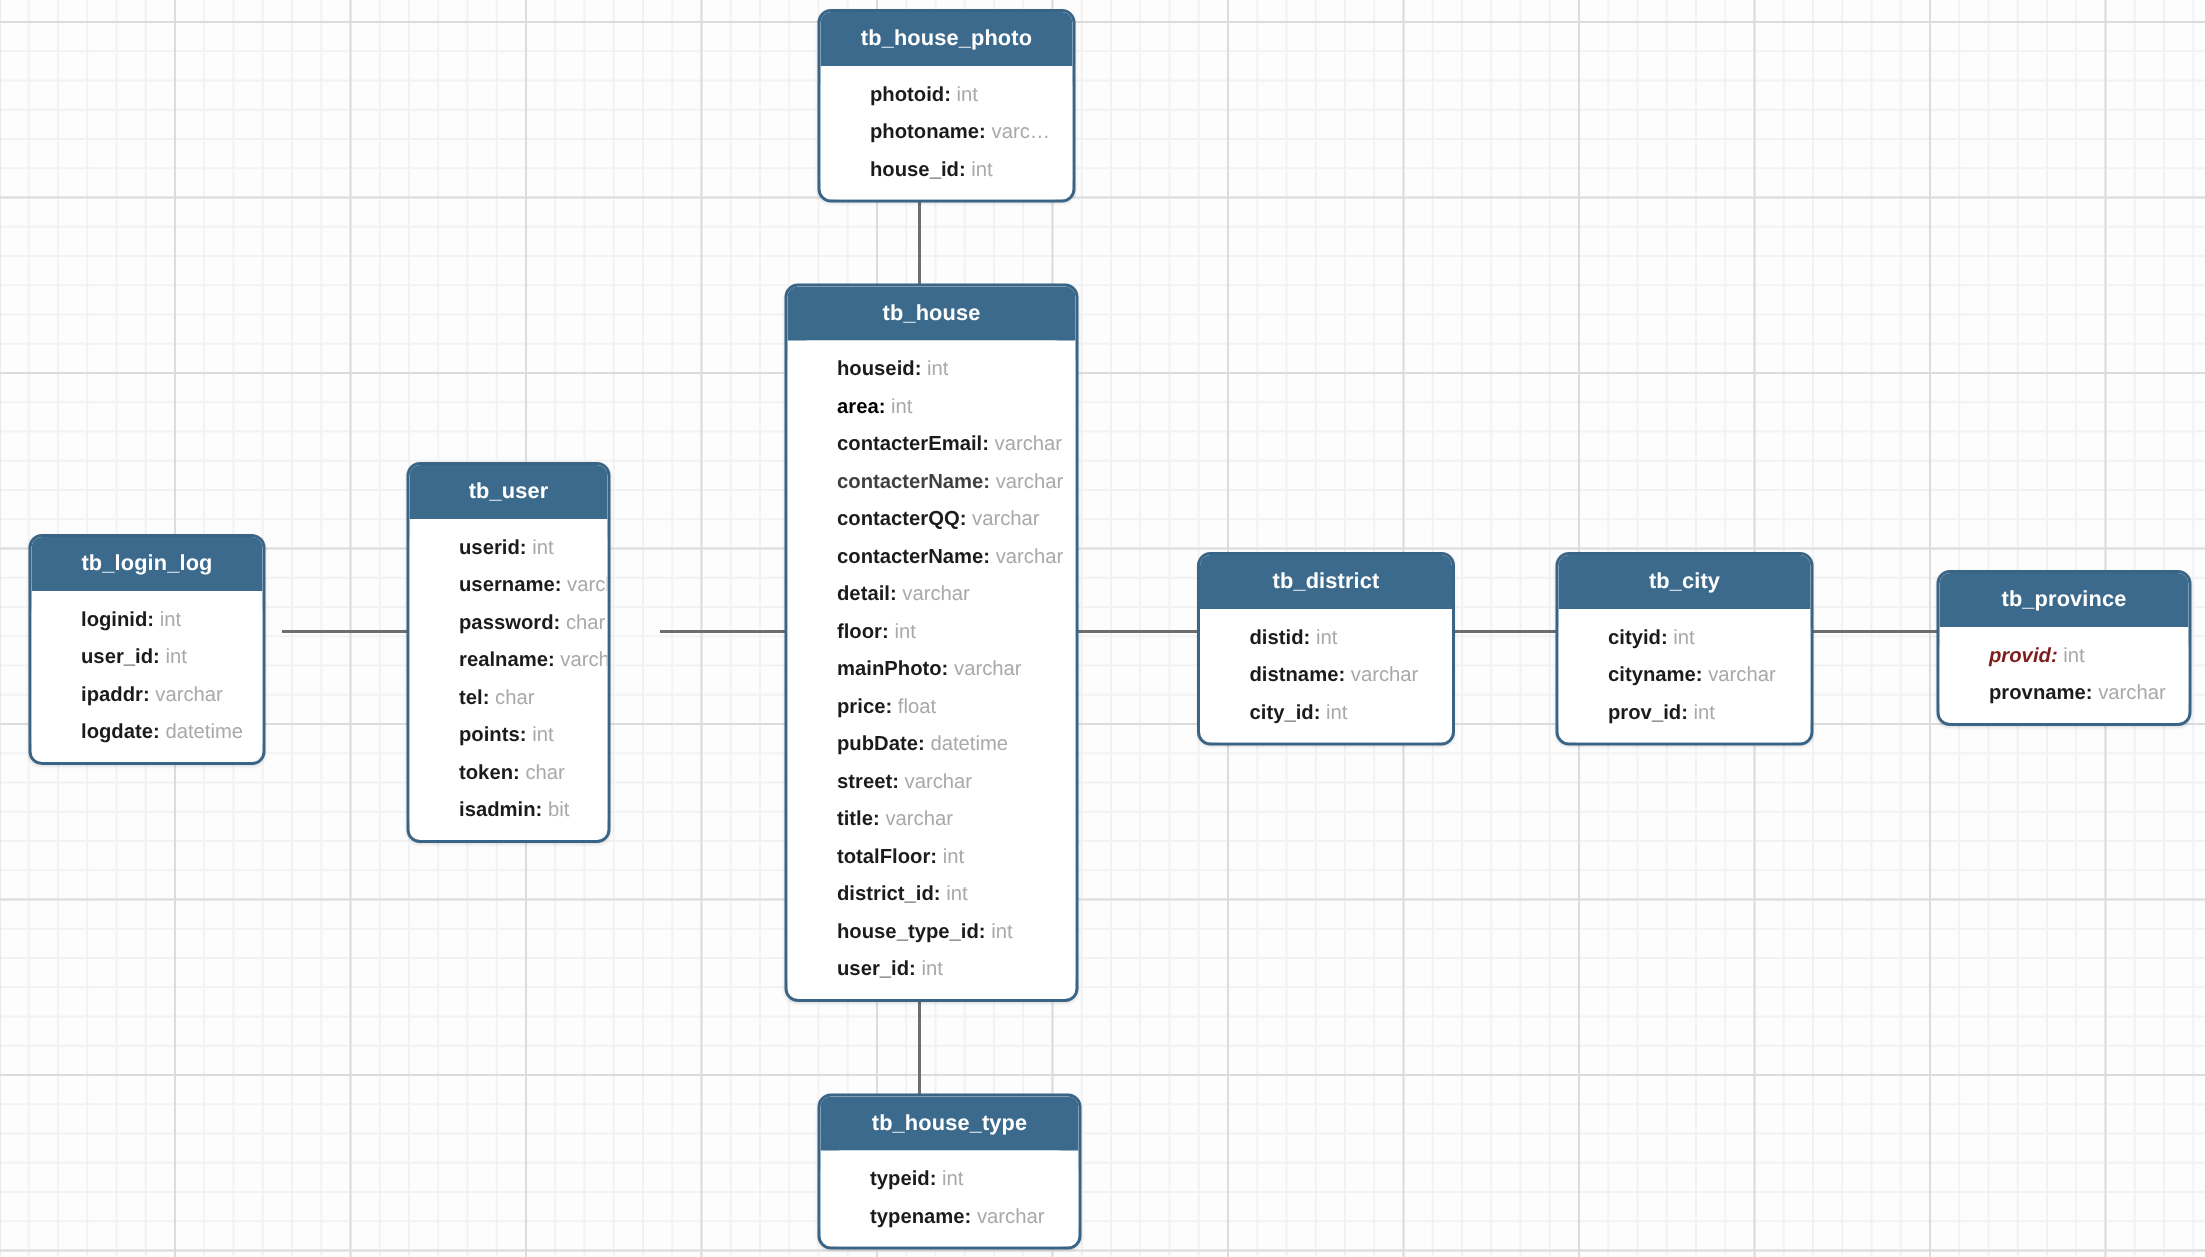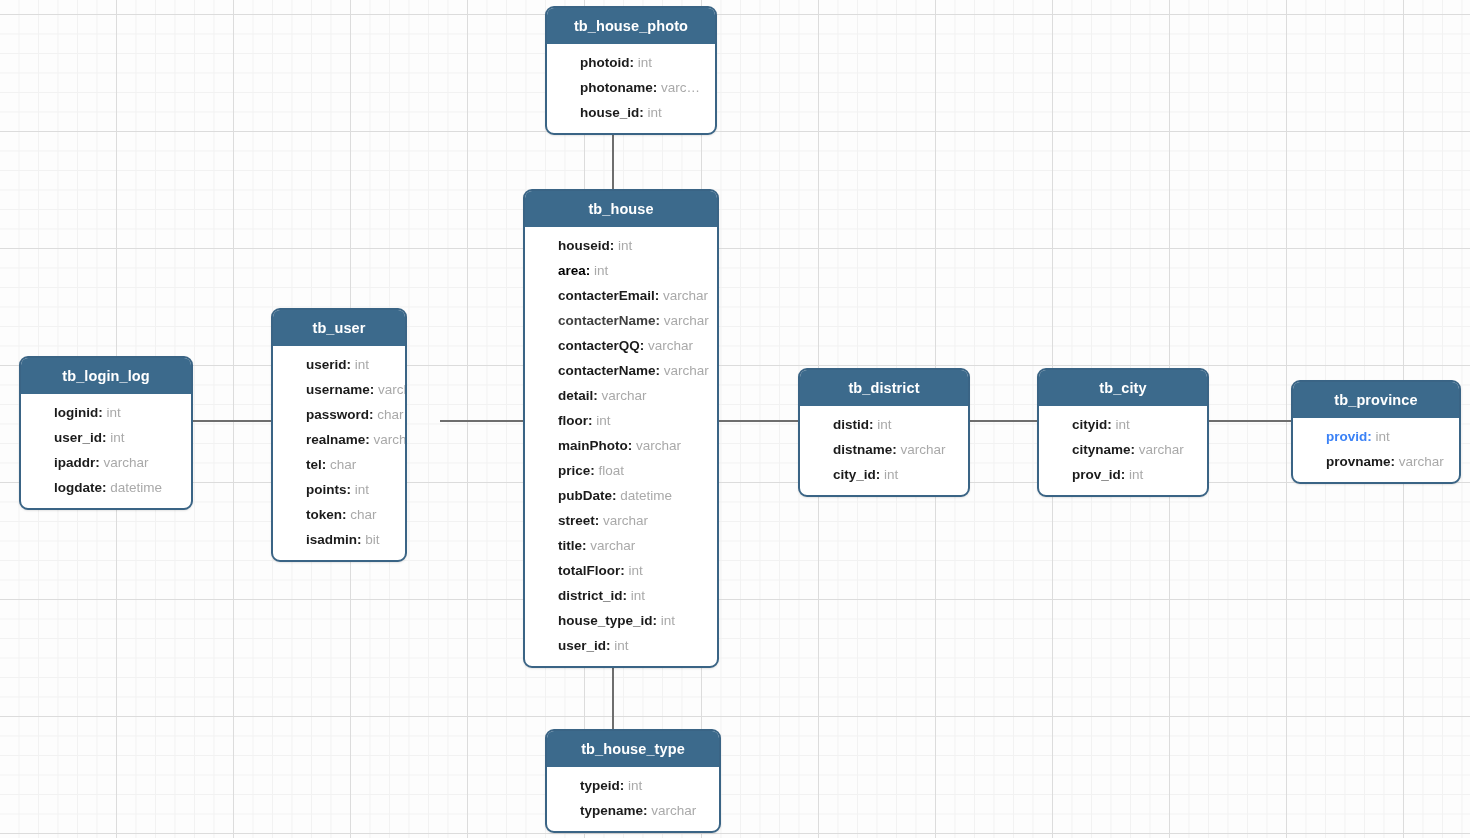--- a/index.html
+++ b/index.html
@@ -128,21 +128,21 @@
           <div class="field"><span class="fname" style="color: rgb(27, 27, 27); margin-top: 48px;">userid:</span><span class="ftype" style="color: rgb(169, 169, 169);"> int</span></div>
           <div class="field"><span class="fname" style="color: rgb(27, 27, 27);">username:</span><span class="ftype" style="color: rgb(169, 169, 169);"> varchar</span></div>
           <div class="field"><span class="fname" style="color: rgb(27, 27, 27);">password:</span><span class="ftype" style="color: rgb(169, 169, 169);"> char</span></div>
           <div class="field"><span class="fname" style="color: rgb(27, 27, 27);">realname:</span><span class="ftype" style="color: rgb(169, 169, 169);"> varchar</span></div>
           <div class="field"><span class="fname" style="color: rgb(27, 27, 27);">tel:</span><span class="ftype" style="color: rgb(169, 169, 169);"> char</span></div>
           <div class="field"><span class="fname" style="color: rgb(27, 27, 27);">points:</span><span class="ftype" style="color: rgb(169, 169, 169);"> int</span></div>
           <div class="field"><span class="fname" style="color: rgb(27, 27, 27);">token:</span><span class="ftype" style="color: rgb(169, 169, 169);"> char</span></div>
           <div class="field"><span class="fname" style="color: rgb(27, 27, 27);">isadmin:</span><span class="ftype" style="color: rgb(169, 169, 169);"> bit</span></div>
         </div>
       </div>
-      <div class="entity" style="left: 19px; top: 356px; width: 174px; border-color: rgb(58, 100, 133);">
+      <div class="entity" style="left: 19px; top: 356px; width: 158px; border-color: rgb(58, 100, 133);">
         <div class="entity-header" style="background: rgb(60, 106, 140);">tb_login_log</div>
         <div class="entity-body">
           <div class="field"><span class="fname" style="color: rgb(27, 27, 27);">loginid:</span><span class="ftype" style="color: rgb(169, 169, 169);"> int</span></div>
           <div class="field"><span class="fname" style="color: rgb(27, 27, 27);">user_id:</span><span class="ftype" style="color: rgb(169, 169, 169);"> int</span></div>
           <div class="field"><span class="fname" style="color: rgb(27, 27, 27);">ipaddr:</span><span class="ftype" style="color: rgb(169, 169, 169);"> varchar</span></div>
           <div class="field"><span class="fname" style="color: rgb(27, 27, 27);">logdate:</span><span class="ftype" style="color: rgb(169, 169, 169);"> datetime</span></div>
         </div>
       </div>
       <div class="entity" style="left: 798px; top: 368px; width: 172px; border-color: rgb(58, 100, 133);">
         <div class="entity-header" style="background: rgb(60, 106, 140);">tb_district</div>
@@ -156,21 +156,21 @@
         <div class="entity-header" style="background: rgb(60, 106, 140);">tb_city</div>
         <div class="entity-body">
           <div class="field"><span class="fname" style="color: rgb(27, 27, 27);">cityid:</span><span class="ftype" style="color: rgb(169, 169, 169);"> int</span></div>
           <div class="field"><span class="fname" style="color: rgb(27, 27, 27);">cityname:</span><span class="ftype" style="color: rgb(169, 169, 169);"> varchar</span></div>
           <div class="field"><span class="fname" style="color: rgb(27, 27, 27);">prov_id:</span><span class="ftype" style="color: rgb(169, 169, 169);"> int</span></div>
         </div>
       </div>
       <div class="entity" style="left: 1291px; top: 380px; width: 170px; border-color: rgb(58, 100, 133);">
         <div class="entity-header" style="background: rgb(60, 106, 140);">tb_province</div>
         <div class="entity-body">
-          <div class="field"><span class="fname" style="color: #3b82f6;">provid:</span><span class="ftype" style="color: rgb(169, 169, 169);"> int</span></div>
+          <div class="field"><span class="fname" style="color: #7f1d1d; font-style: italic;">provid:</span><span class="ftype" style="color: rgb(169, 169, 169);"> int</span></div>
           <div class="field"><span class="fname" style="color: rgb(27, 27, 27);">provname:</span><span class="ftype" style="color: rgb(169, 169, 169);"> varchar</span></div>
         </div>
       </div>
       <div class="entity" style="left: 545px; top: 729px; width: 176px; border-color: rgb(58, 100, 133);">
         <div class="entity-header" style="background: rgb(60, 106, 140);">tb_house_type</div>
         <div class="entity-body">
           <div class="field"><span class="fname" style="color: rgb(27, 27, 27);">typeid:</span><span class="ftype" style="color: rgb(169, 169, 169);"> int</span></div>
           <div class="field"><span class="fname" style="color: rgb(27, 27, 27);">typename:</span><span class="ftype" style="color: rgb(169, 169, 169);"> varchar</span></div>
         </div>
       </div>

